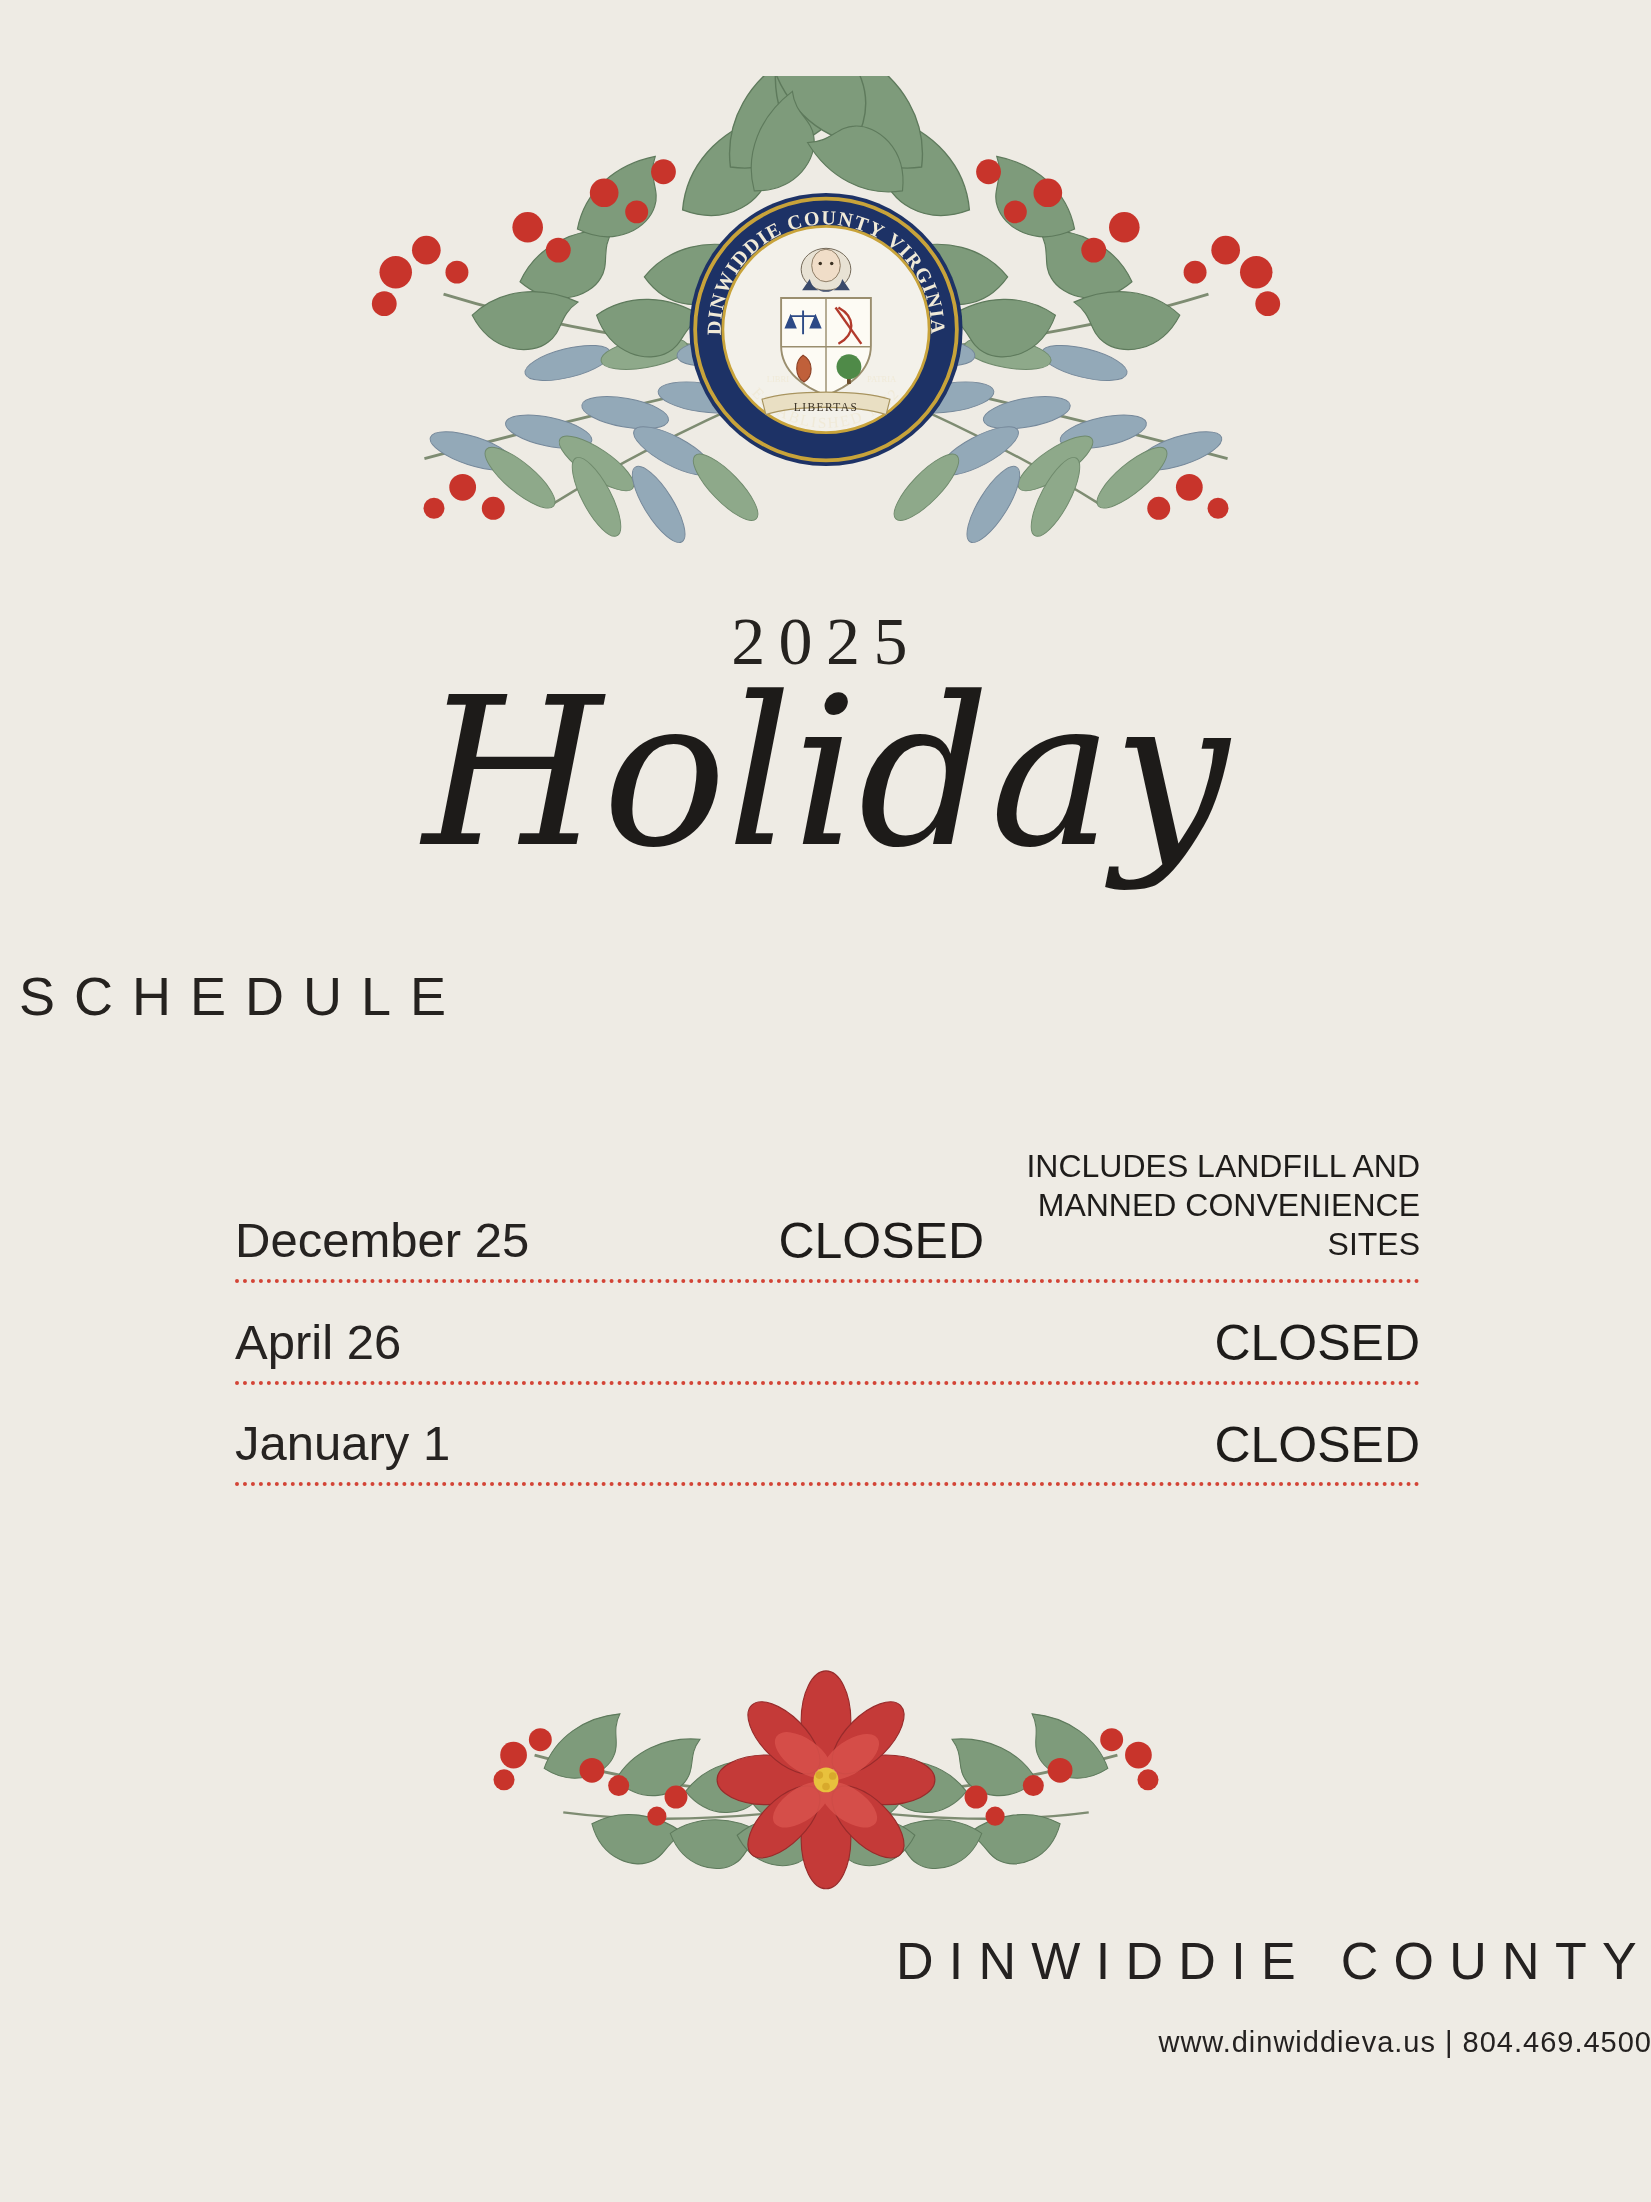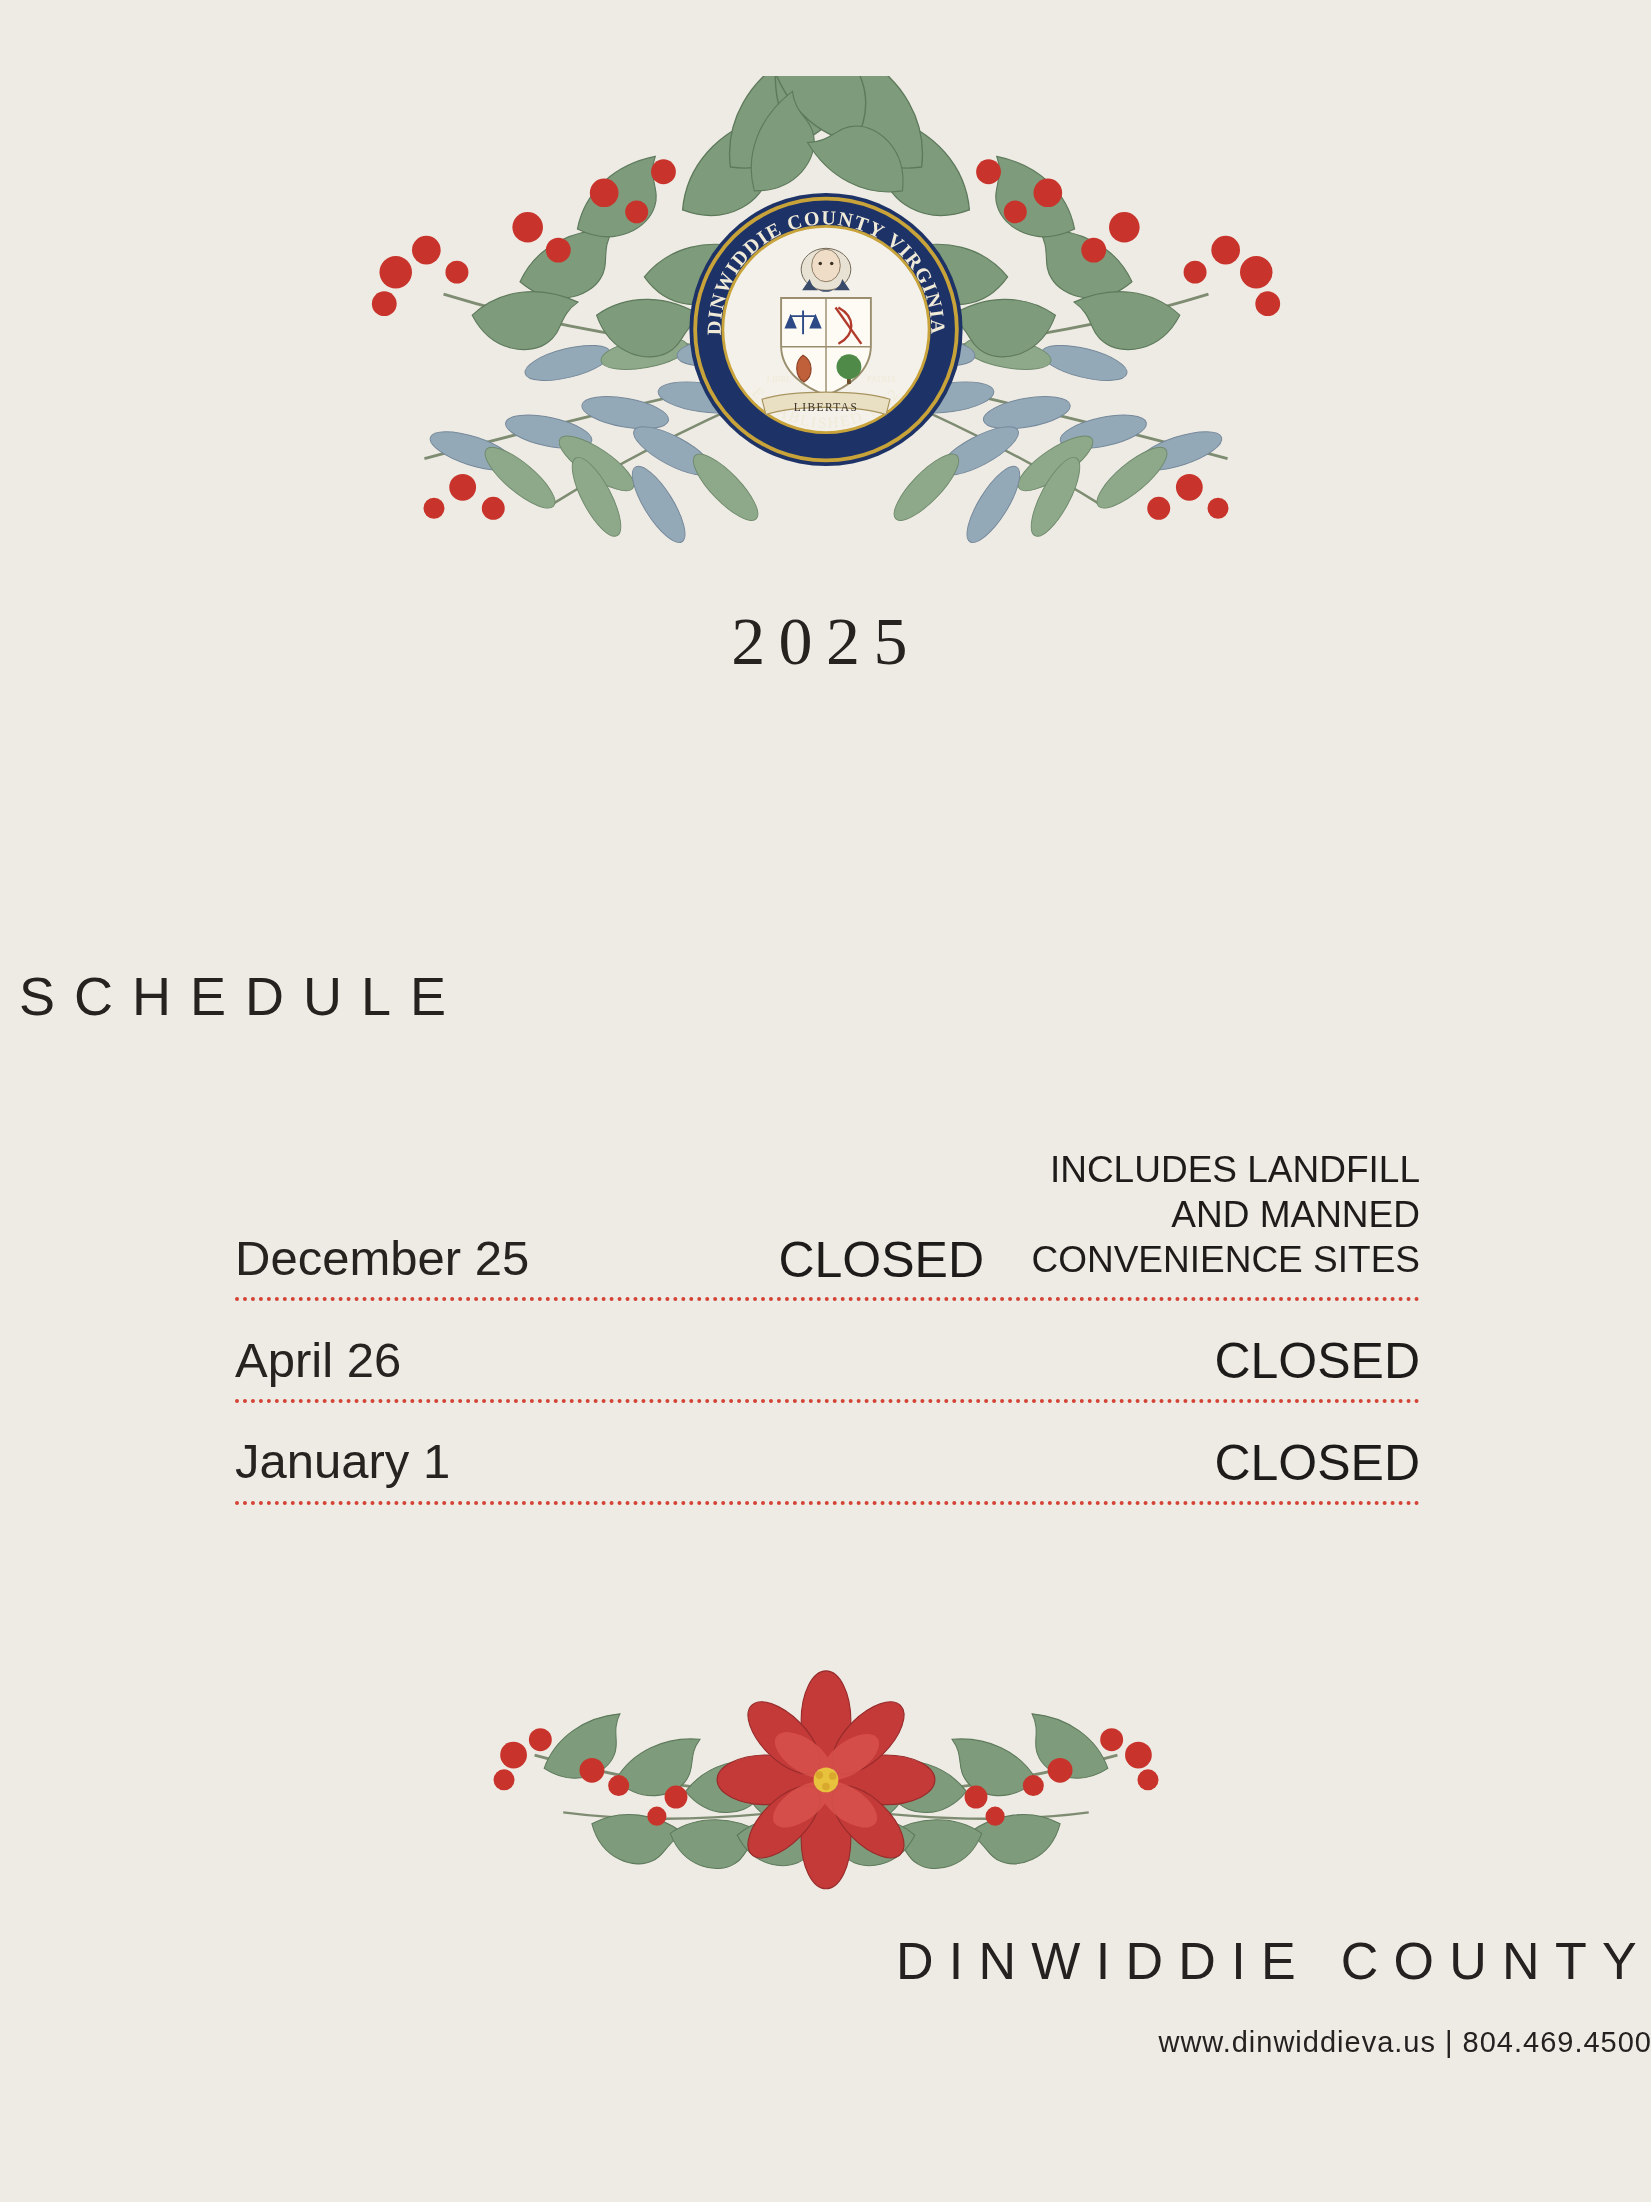--- a/index.html
+++ b/index.html
@@ -111,21 +111,21 @@
     gap: 25px;
     padding-bottom: 5.7px;
   }
   .status {
     font-size: 50px;
     color: #1e1c1a;
     white-space: nowrap;
     line-height: 1.05;
   }
   .note {
-    font-size: 37px;
+    font-size: 32px;
     line-height: 1.22;
     color: #1e1c1a;
     text-align: right;
     max-width: 411px;
     padding-bottom: 3.8px;
   }
 
   
   .wreath-bottom {
     position: absolute;
@@ -330,20 +330,21 @@
       <g>
         <path d="M78,218 C110,208 180,208 212,218 L208,234 C176,224 114,224 82,234 Z" fill="#e9dfc3" stroke="#a8945f" stroke-width="1.2"></path>
         <text x="145" y="230" text-anchor="middle" font-family="'Liberation Serif', serif" font-size="12" fill="#3a3226" letter-spacing="1.5">LIBERTAS</text>
       </g>
       <text x="83" y="200" font-family="'Liberation Serif', serif" font-size="9" fill="#f0ead8">LIBRI</text>
       <text x="188" y="200" font-family="'Liberation Serif', serif" font-size="9" fill="#f0ead8">PATRIA</text>
     </svg>
   </div>
 
   <div class="year">2025</div>
+  <div class="holiday">Holiday</div>
   <div class="schedule">SCHEDULE</div>
 
   <div class="schedule-table">
 
 
     <div class="row">
       <div class="date">December 25</div>
       <div class="status-wrap">
         <div class="status">CLOSED</div>
         <div class="note">INCLUDES LANDFILL AND MANNED CONVENIENCE SITES</div>

